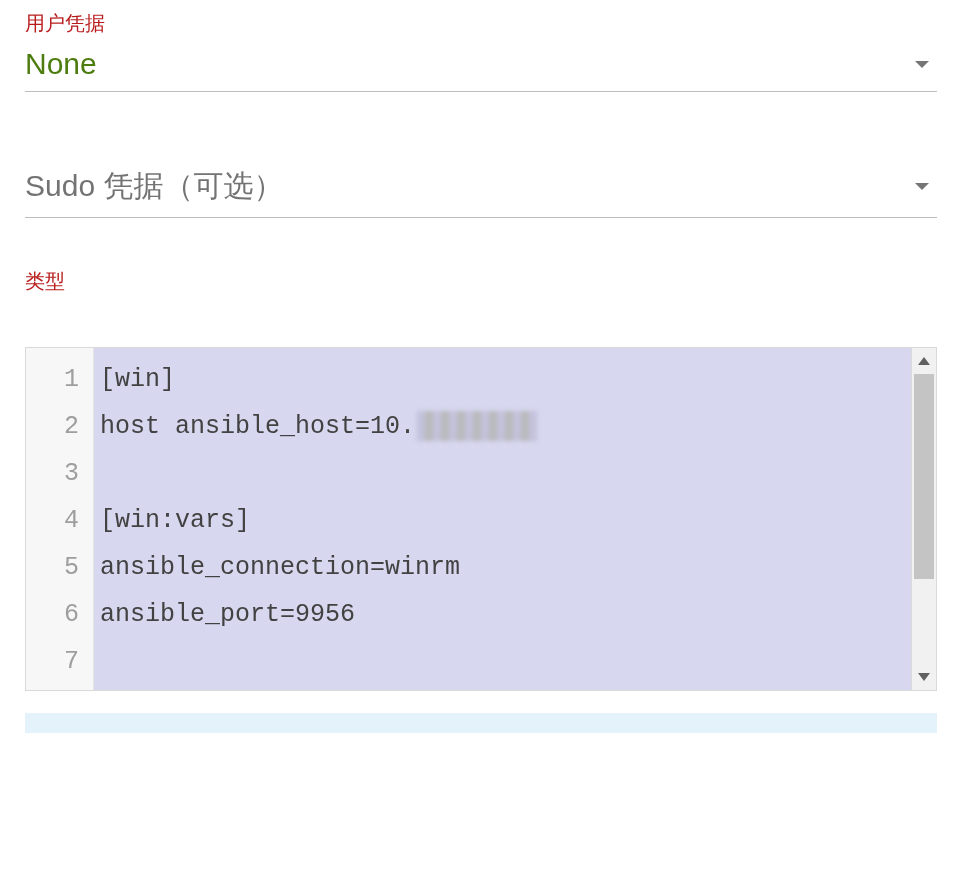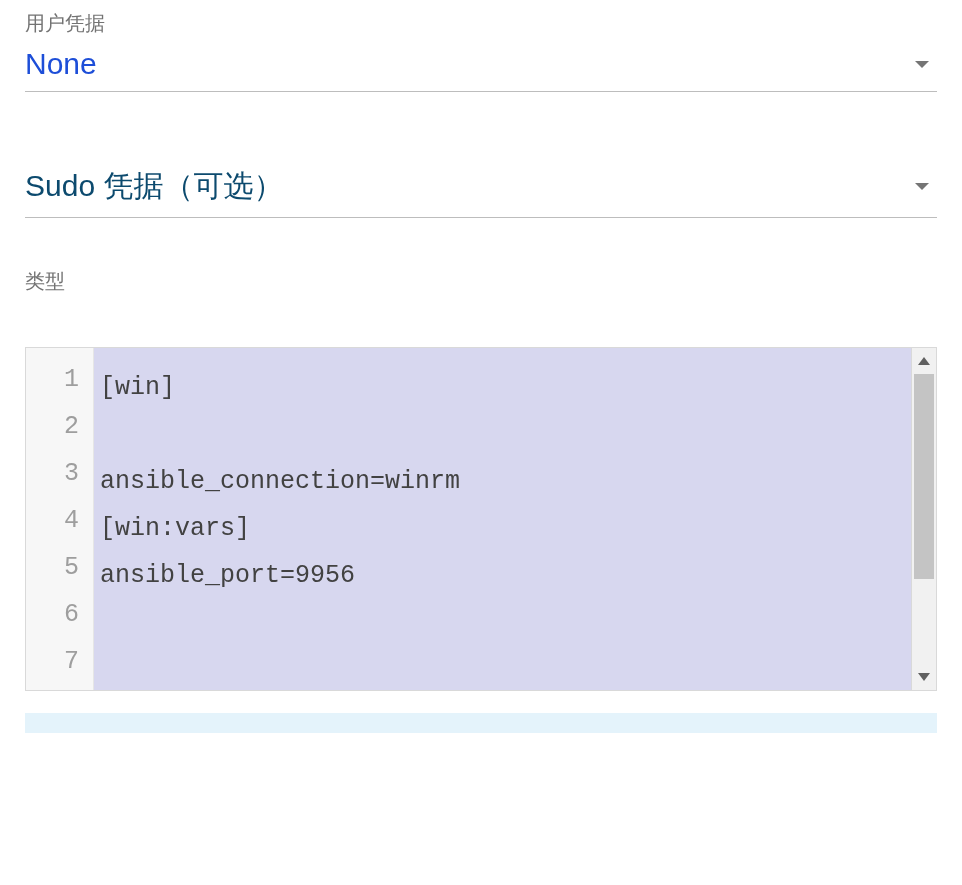--- a/index.html
+++ b/index.html
@@ -14,38 +14,38 @@
     .form-field {
       position: relative;
       margin-bottom: 50px;
     }
     .form-field.no-label {
       margin-top: 70px;
       margin-bottom: 50px;
     }
     .field-label {
       font-size: 20px;
-      color: #737373;
+      color: #b91c1c;
       margin-bottom: 6px;
       display: block;
     }
     .select-row {
       display: flex;
       align-items: center;
       justify-content: space-between;
       border-bottom: 1px solid #bdbdbd;
       padding: 4px 0 10px 0;
       cursor: pointer;
     }
     .select-value {
       font-size: 30px;
-      color: #1d4ed8;
+      color: #4d7c0f;
     }
     .select-value.placeholder {
-      color: #0c4a6e;
+      color: #737373;
     }
     .chevron {
       width: 0;
       height: 0;
       border-left: 7px solid transparent;
       border-right: 7px solid transparent;
       border-top: 7px solid #757575;
       margin-right: 8px;
     }
     .editor-wrap {
@@ -68,21 +68,21 @@
       font-size: 25px;
       color: #9e9e9e;
       text-align: right;
       padding-right: 14px;
       height: 47px;
       line-height: 47px;
     }
     .code-area {
       flex: 1;
       background: #d7d7ef;
-      padding-top: 16px;
+      padding-top: 8px;
       font-family: "Consolas", "Courier New", monospace;
       font-size: 25px;
       color: #424242;
       overflow: hidden;
       position: relative;
     }
     .code-line {
       height: 47px;
       line-height: 47px;
       padding-left: 6px;
@@ -175,23 +175,24 @@
       <div class="gutter-line">1</div>
       <div class="gutter-line">2</div>
       <div class="gutter-line">3</div>
       <div class="gutter-line">4</div>
       <div class="gutter-line">5</div>
       <div class="gutter-line">6</div>
       <div class="gutter-line">7</div>
     </div>
   <div class="code-area" id="code">
       <div class="code-line">[win]</div>
+      <div class="code-line">host ansible_host=10.<span class="redact"></span></div>
       <div class="code-line"></div>
+      <div class="code-line">[win:vars]</div>
       <div class="code-line">ansible_connection=winrm</div>
-      <div class="code-line">[win:vars]</div>
       <div class="code-line">ansible_port=9956</div>
     </div>
   <div class="scrollbar">
     <div class="sb-arrow">
       <div class="sb-tri-up"></div>
     </div>
     <div class="sb-track">
       <div class="sb-thumb"></div>
     </div>
     <div class="sb-arrow">

